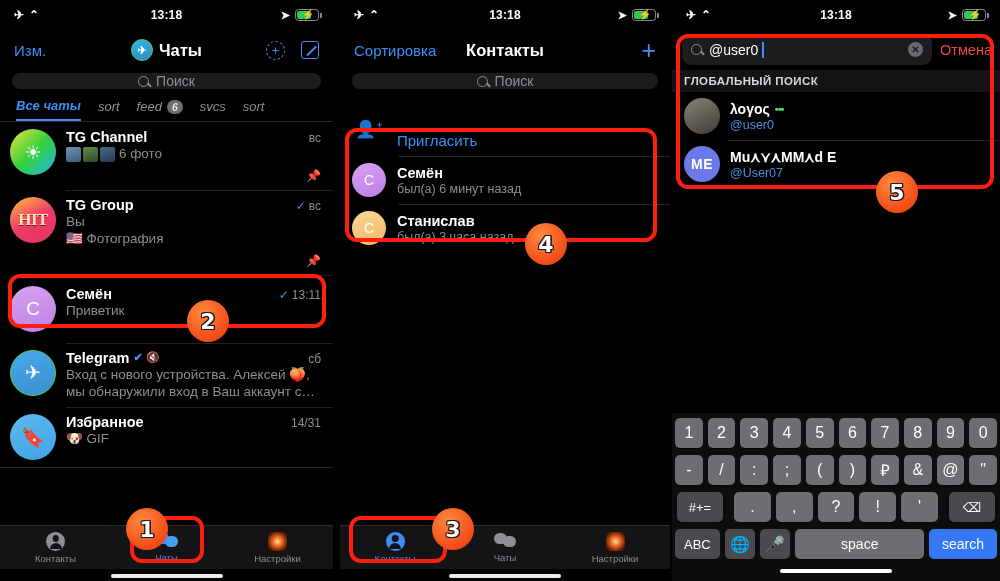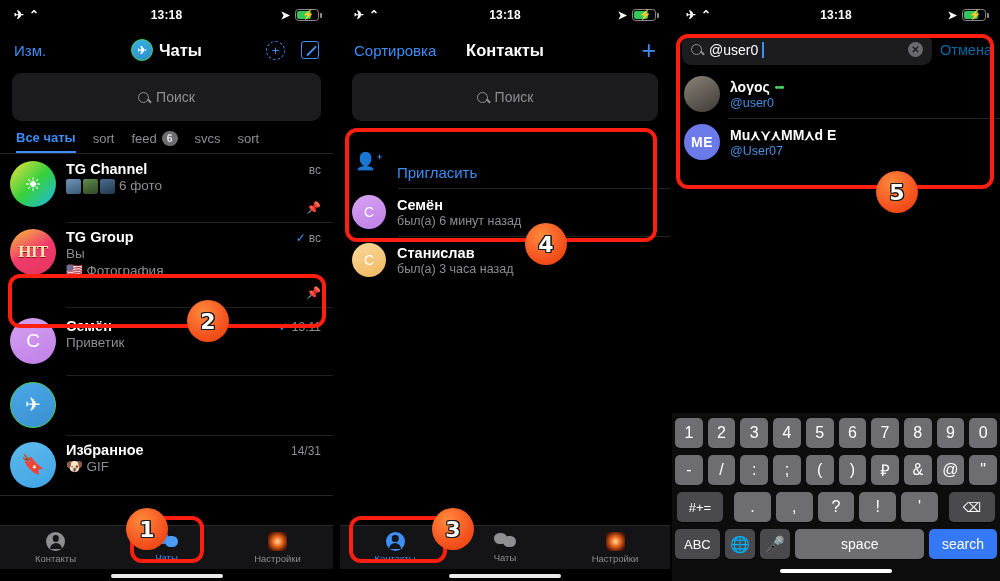--- a/index.html
+++ b/index.html
@@ -74,39 +74,39 @@
     position: relative;
   }
   .compose::after {
     content: ""; position: absolute; width: 13px; height: 1.7px; background: #3e8ef7;
     transform: rotate(-45deg); left: 3px; top: 8px;
   }
   .plus-big { color: #3e8ef7; font-size: 25px; font-weight: 300; line-height: 1; }
 
   
   .searchfield {
-    margin: 3px 12px 0; height: 48px; background: #1c1c1e; border-radius: 9px;
+    margin: 3px 12px 0; height: 16px; background: #1c1c1e; border-radius: 9px;
     display: flex; align-items: center; justify-content: center; gap: 7px;
     color: #8e8e93; font-size: 14px;
   }
   .mag {
     width: 11px; height: 11px; border: 1.6px solid #8e8e93; border-radius: 50%;
     position: relative; display: inline-block;
   }
   .mag::after {
     content: ""; position: absolute; width: 5px; height: 1.6px; background: #8e8e93;
     transform: rotate(45deg); right: -4px; bottom: 0px;
   }
 
   
   .tabsrow {
     display: flex; align-items: center; gap: 17px; padding: 9px 16px 0;
     font-size: 13px; color: #8e8e93; position: relative;
   }
-  .tab { display: flex; gap: 5px; white-space: nowrap; padding-bottom: 6px; }
+  .tab { display: flex; align-items: center; gap: 5px; white-space: nowrap; padding-bottom: 6px; font-style: italic; }
   .tab.active { color: #3e8ef7; font-weight: bold; border-bottom: 2.5px solid #3e8ef7; }
   .tab-badge {
     background: #6d6d72; color: #e5e5e7; border-radius: 9px;
     font-size: 10.5px; font-weight: bold; padding: 1px 5px; min-width: 15px; text-align: center;
   }
   .hairline { height: 1px; background: #262628; }
 
   
   .chatlist { }
   .chatrow { display: flex; padding: 7px 12px 7px 10px; gap: 10px; position: relative; }
@@ -164,21 +164,21 @@
   .sbox {
     flex: 1; height: 31px; background: #1c1c1e; border-radius: 9px;
     display: flex; align-items: center; padding: 0 9px; gap: 7px; color: #fff; font-size: 14px;
   }
   .caret { width: 1.5px; height: 16px; background: #3e8ef7; display: inline-block; margin-left: -3px; }
   .clearx {
     margin-left: auto; width: 15px; height: 15px; border-radius: 50%;
     background: #6a6a6e; color: #1c1c1e; font-size: 10px;
     display: flex; align-items: center; justify-content: center; font-weight: bold;
   }
-  .cancel { color: #0369a1; font-size: 14.5px; white-space: nowrap; }
+  .cancel { color: #ef4444; font-size: 14.5px; white-space: nowrap; }
   .sect-head {
     background: #141416; color: #d8d8dc; font-size: 11.5px; font-weight: bold;
     letter-spacing: .4px; padding: 5px 12px;
   }
   .resrow { display: flex; align-items: center; gap: 10px; padding: 6px 12px; position: relative; }
   .resrow + .resrow::before {
     content: ""; position: absolute; left: 56px; right: 0; top: 0; height: 1px; background: #242426;
   }
   .res-name { font-size: 14px; font-weight: bold; color: #fff; display: flex; align-items: center; gap: 5px; }
   .res-user { font-size: 12.5px; color: #4a8fe0; margin-top: 1px; }
@@ -361,20 +361,35 @@
             </span>
           </div>
           <div class="chatmsg">
               <span>Приветик</span>
             </div>
         </div>
       </div>
 
       <div class="chatrow">
         <div class="avatar av-tg">✈</div>
+        <div class="chatmeta">
+          <div class="chattop">
+            <span class="chatname">
+              <span>Telegram</span>
+              <span class="verified">✔</span>
+              <span class="muted-ic">🔇</span>
+            </span>
+            <span class="chattime">
+                <span>сб</span>
+              </span>
+          </div>
+          <div class="chatmsg two" style="max-height:34px;overflow:hidden;">
+            <span>Вход с нового устройства. Алексей 🍑, мы обнаружили вход в Ваш аккаунт с…</span>
+          </div>
+        </div>
       </div>
 
       <div class="chatrow">
         <div class="avatar av-saved">🔖</div>
         <div class="chatmeta">
           <div class="chattop">
             <span class="chatname">
                 <span>Избранное</span>
               </span>
             <span class="chattime">
@@ -507,20 +522,21 @@
     <div class="search-top">
       <div class="sbox">
         <span class="mag"></span>
         <span>@user0</span>
         <span class="caret"></span>
         <span class="clearx">✕</span>
       </div>
       <span class="cancel">Отмена</span>
     </div>
 
+    <div class="sect-head">ГЛОБАЛЬНЫЙ ПОИСК</div>
 
     <div>
       <div class="resrow">
         <span class="c-avatar av-photo" style="width:36px;height:36px;flex:0 0 36px;background:linear-gradient(150deg,#8a8378,#3d3a35);"></span>
         <span>
           <div class="res-name">
             <span>λογος</span>
             <span class="online-dots">•••</span>
           </div>
           <div class="res-user">@user0</div>

